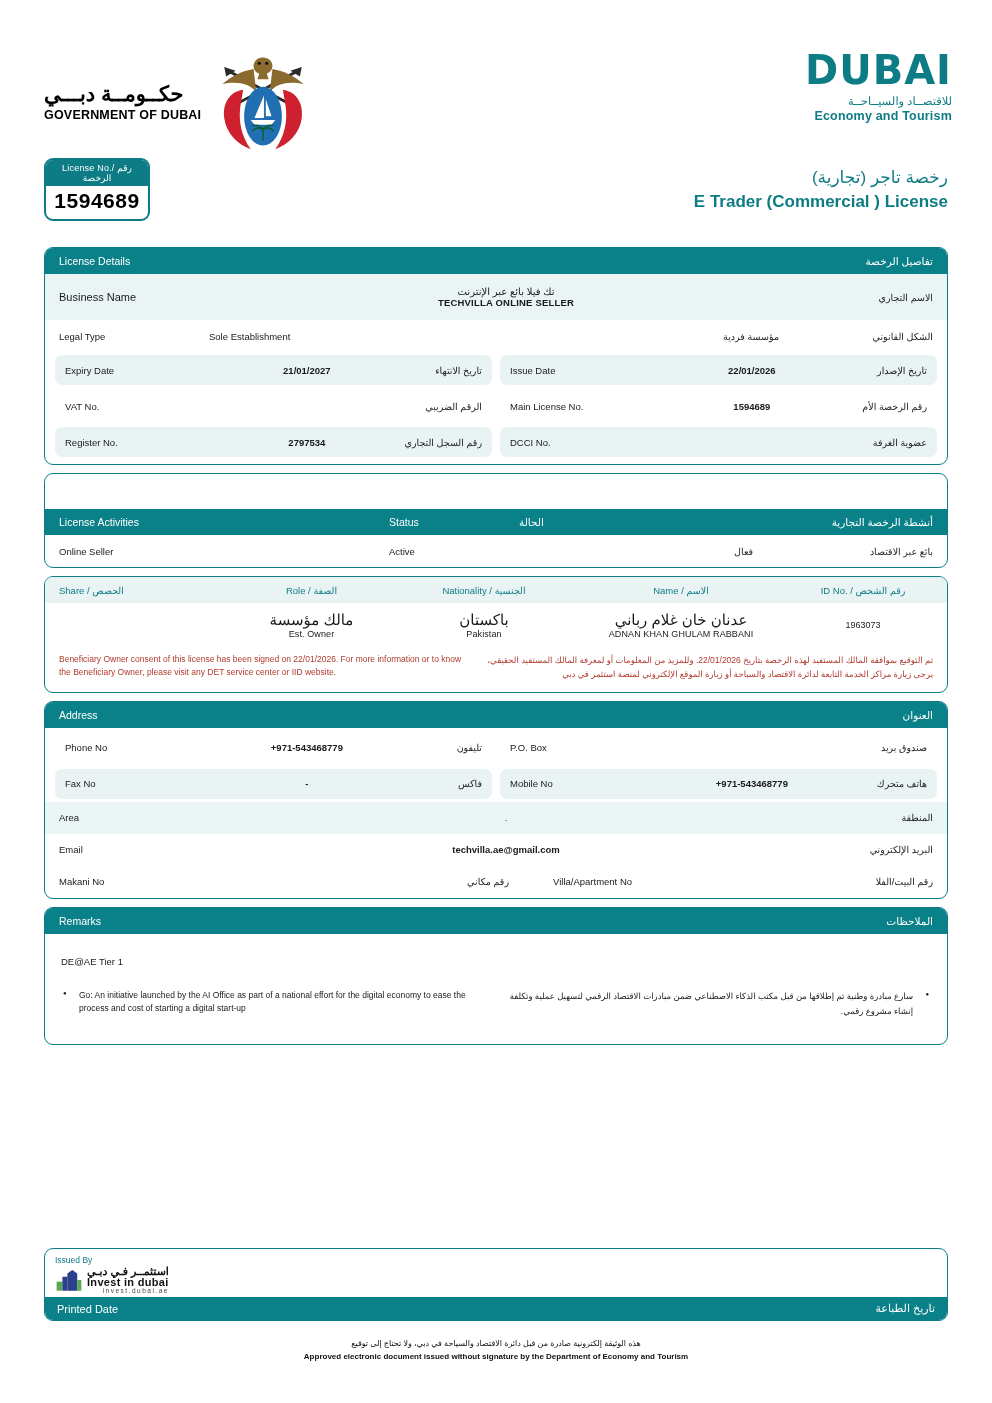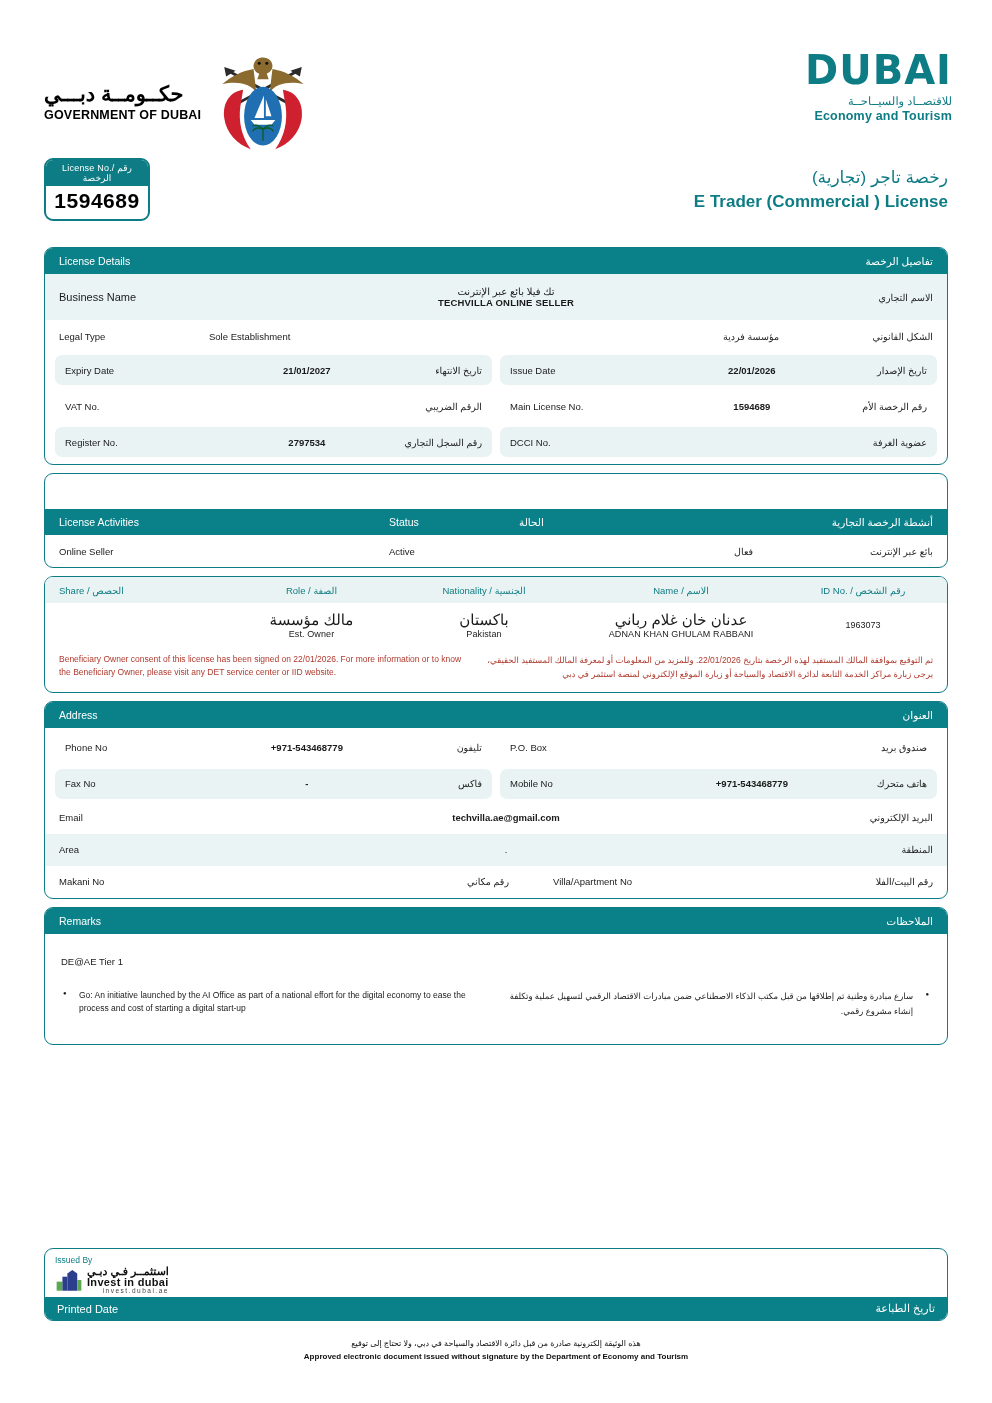--- a/index.html
+++ b/index.html
@@ -306,21 +306,21 @@
   <div class="act-head">
     <span class="a1">License Activities</span>
     <span class="a2">Status</span>
     <span class="a3">الحالة</span>
     <span class="a4">أنشطة الرخصة التجارية</span>
   </div>
   <div class="act-row">
     <span class="a1">Online Seller</span>
     <span class="a2">Active</span>
     <span class="a3">فعال</span>
-    <span class="a4">بائع عبر الإنترنت</span>
+    <span class="a4">بائع عبر الاقتصاد</span>
   </div>
 </div>
 
 <div class="card">
 
   <div class="mem-colhead">
     <div class="m-share">Share / الحصص</div>
     <div class="m-role">Role / الصفة</div>
     <div class="m-nat">Nationality / الجنسية</div>
     <div class="m-name">Name / الاسم</div>
@@ -375,30 +375,30 @@
       <span class="c-val">-</span>
       <span class="c-ar">فاكس</span>
     </div>
     <div class="cell tint">
       <span class="c-en">Mobile No</span>
       <span class="c-val">+971-543468779</span>
       <span class="c-ar">هاتف متحرك</span>
     </div>
   </div>
 
+  <div class="row alt">
+    <div class="lbl-en">Area</div>
+    <div class="val">.</div>
+    <div class="lbl-ar">المنطقة</div>
+  </div>
+
   <div class="row">
     <div class="lbl-en">Email</div>
     <div class="val" style="font-weight:bold">techvilla.ae@gmail.com</div>
     <div class="lbl-ar">البريد الإلكتروني</div>
-  </div>
-
-  <div class="row alt">
-    <div class="lbl-en">Area</div>
-    <div class="val">.</div>
-    <div class="lbl-ar">المنطقة</div>
   </div>
 
   <div class="row">
     <div class="lbl-en">Makani No</div>
     <div style="flex:0 0 190px;text-align:center"></div>
     <div style="flex:0 0 110px;text-align:right;direction:rtl">رقم مكاني</div>
     <div style="flex:0 0 170px;padding-left:44px">Villa/Apartment No</div>
     <div class="val"></div>
     <div class="lbl-ar">رقم البيت/الفلا</div>
   </div>

